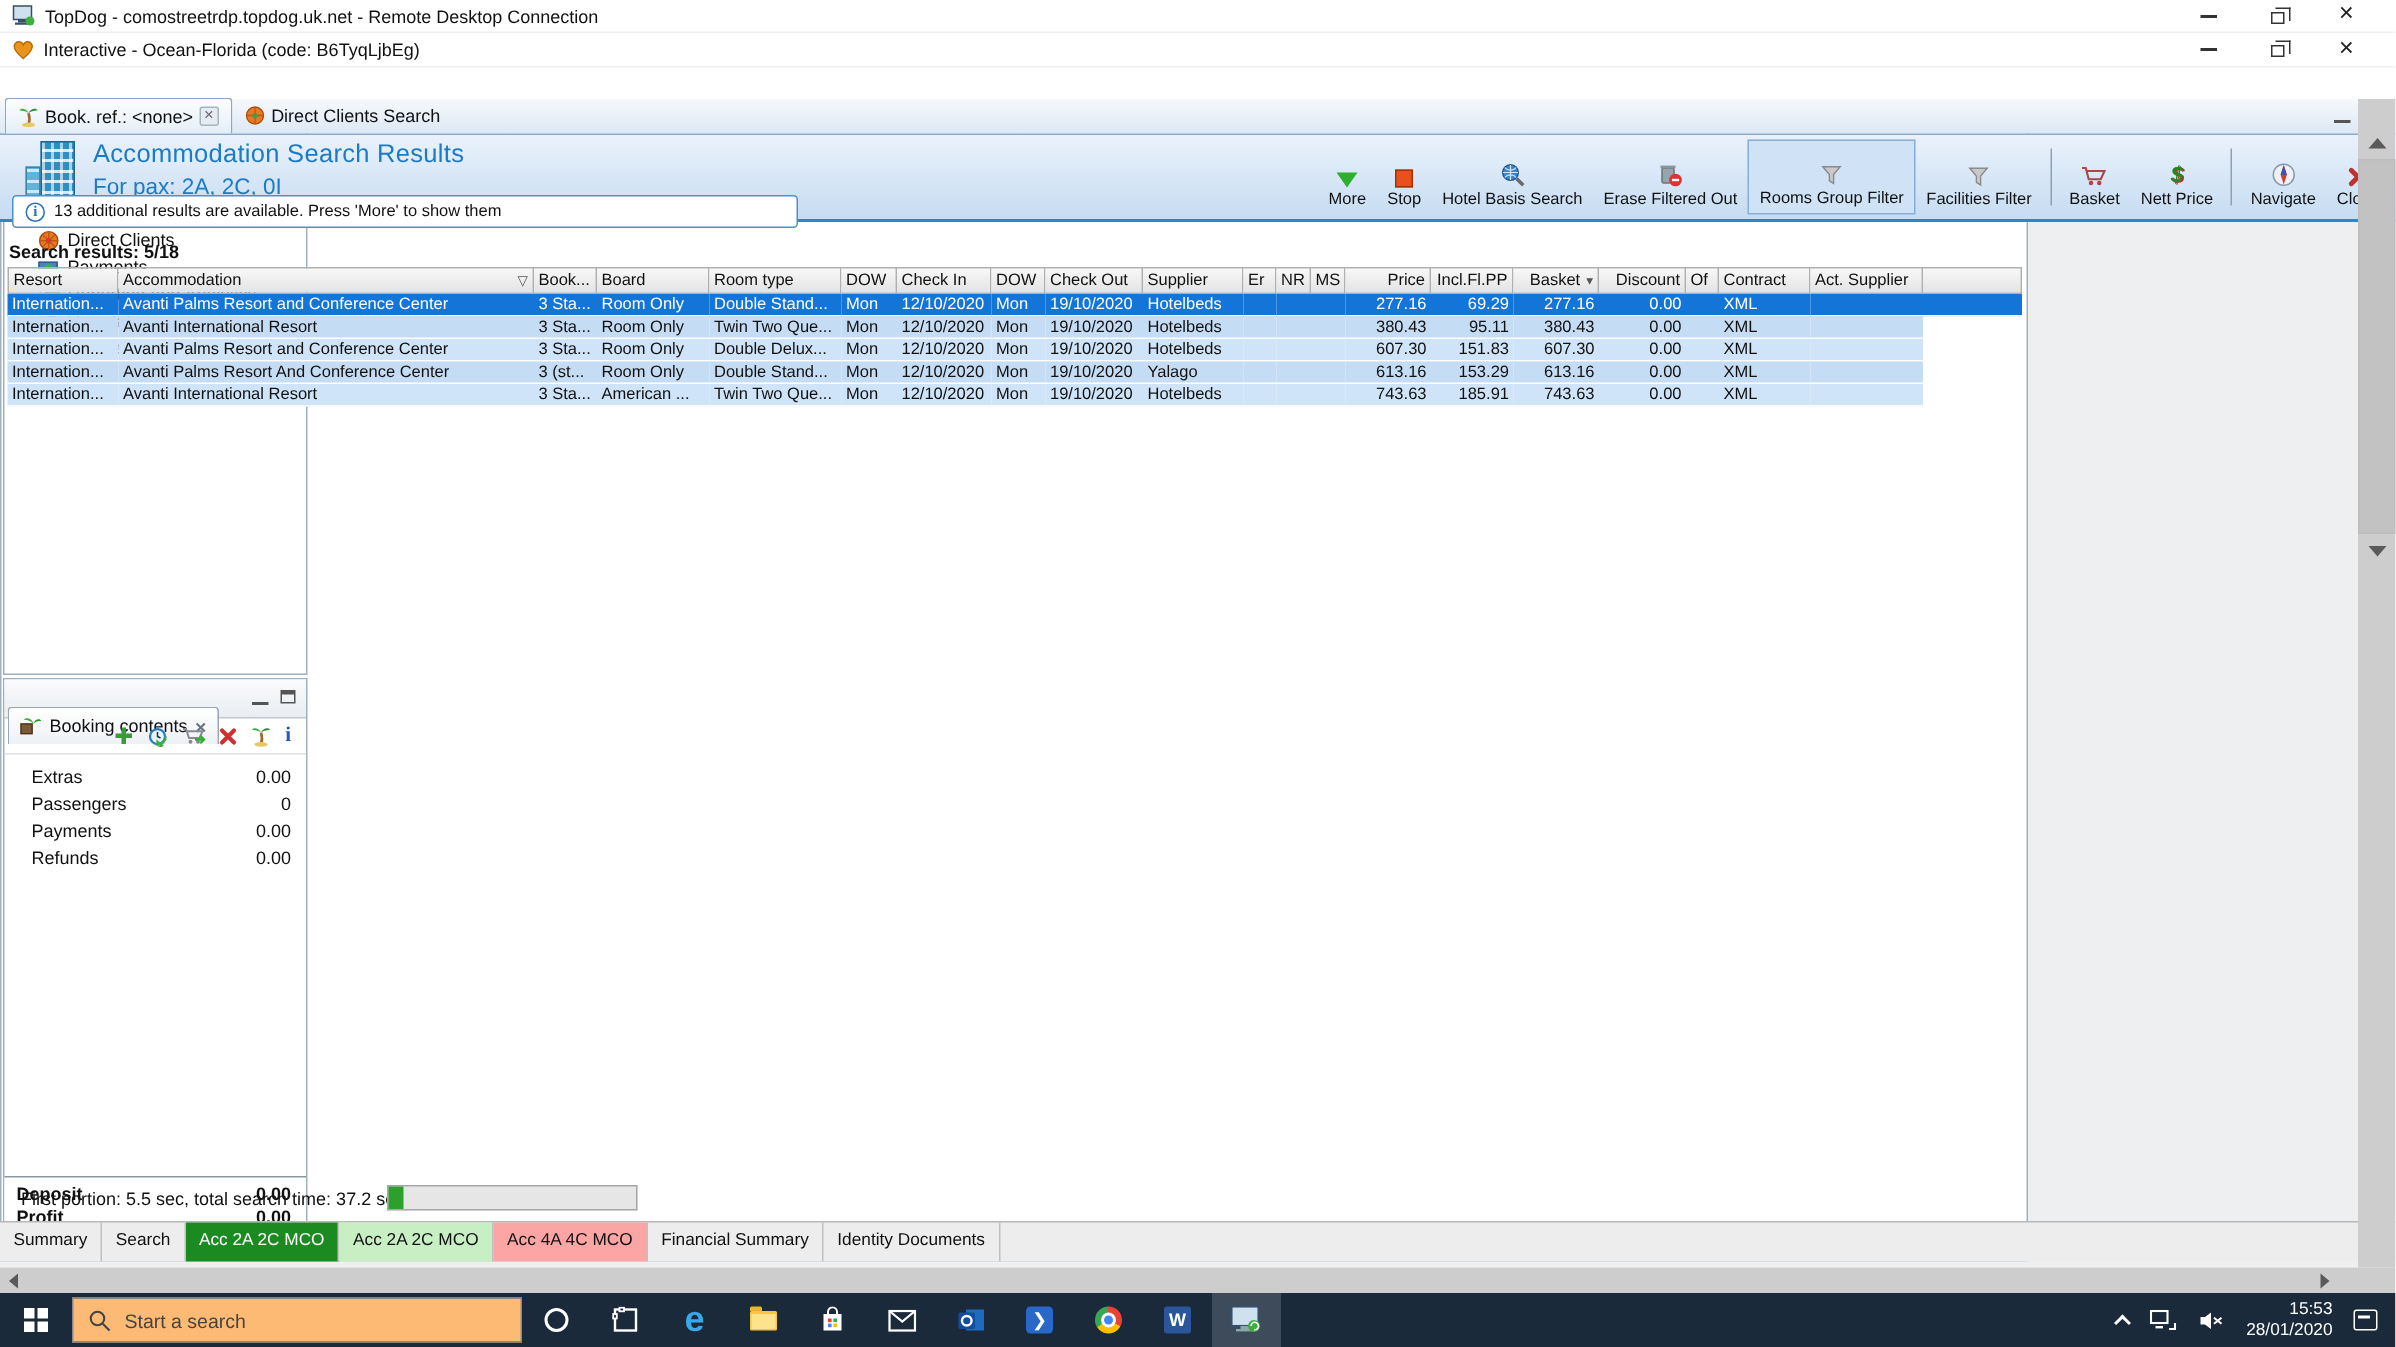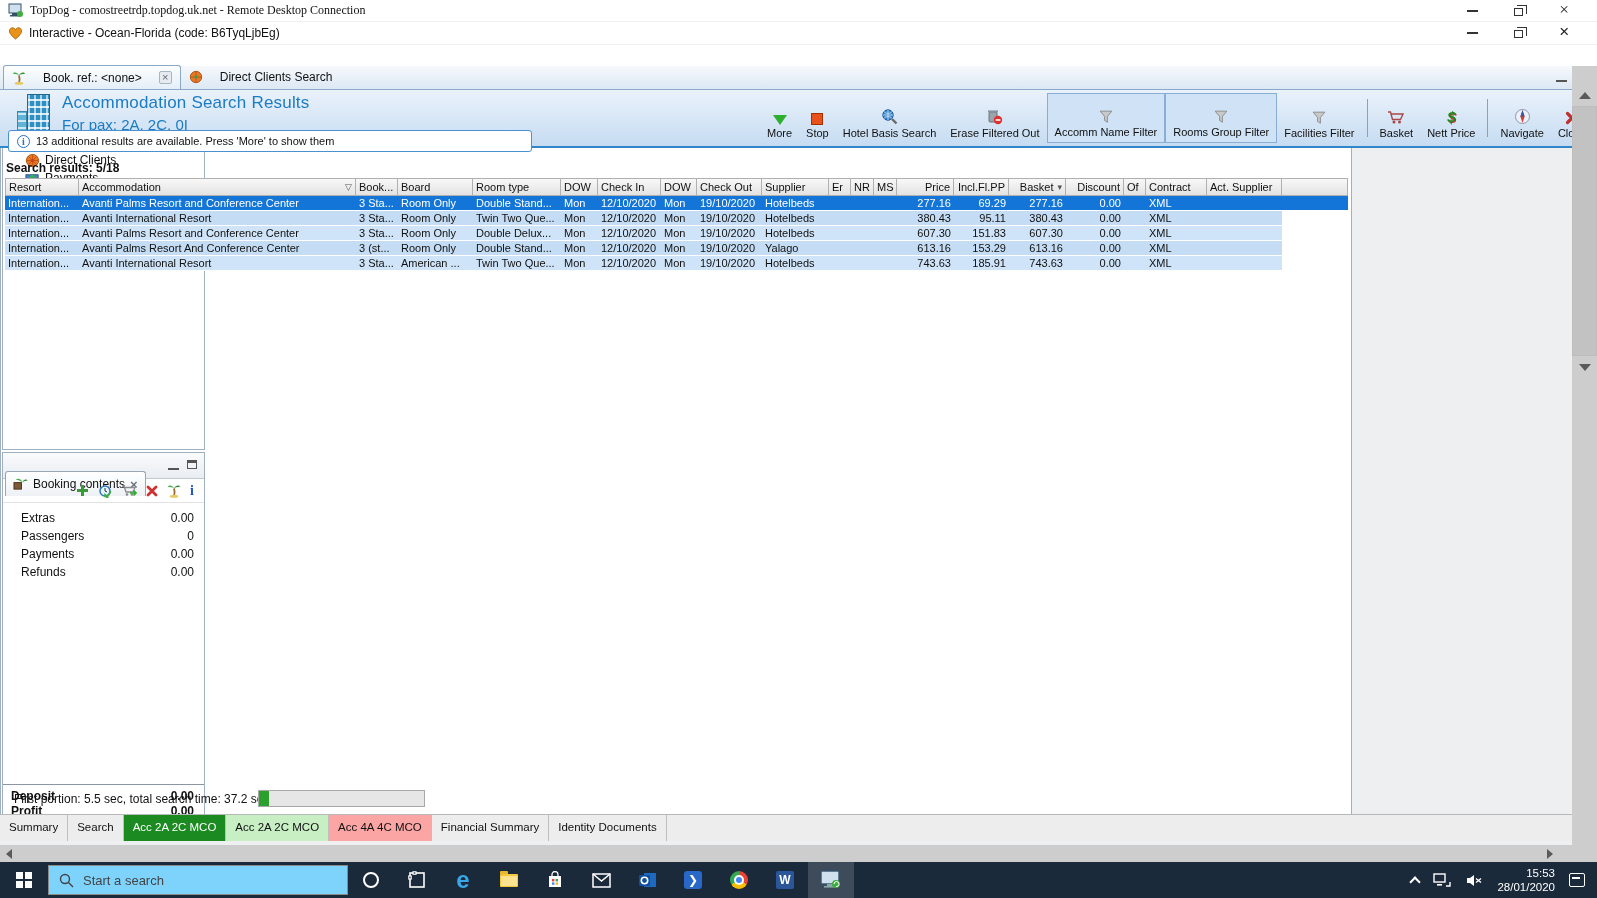--- a/index.html
+++ b/index.html
@@ -1,21 +1,21 @@
 <!DOCTYPE html>
 <html><head>
 <meta charset="utf-8">
 <style>
   * { margin:0; padding:0; box-sizing:border-box; }
   html,body { width:1597px; height:898px; overflow:hidden; font-family:"Liberation Sans","DejaVu Sans",sans-serif; font-size:11px; color:#111; }
   .screen { position:relative; width:1597px; height:898px; background:#fff; }
 
   
   .tb { position:absolute; left:0; width:1597px; background:#fff; display:flex; align-items:center; border-bottom:1px solid #f0f0f0; }
-  .tb1 { top:0; height:22px;font-family:Liberation Serif, serif; }
+  .tb1 { top:0; height:22px; }
   .tb2 { top:22px; height:23px; }
   .tb .ticon { margin:0 6px 0 8px; display:inline-flex; }
   .tb .ttext { font-size:12px; color:#111; }
   .wcs { position:absolute; right:10px; top:0; height:100%; display:flex; }
   .wc { width:46px; height:100%; display:flex; align-items:center; justify-content:center; cursor:default; }
   .wc-min i { display:block; width:11px; height:2px; background:#333; }
   .wc-res i { display:block; width:9px; height:8px; border:1.3px solid #333; position:relative; background:#fff; margin-top:2px;}
   .wc-res i::before { content:""; position:absolute; left:2px; top:-4px; width:9px; height:8px; border:1.3px solid #333; border-left:none; border-bottom:none; }
   .wc-cls i::before { content:"\00d7"; font-size:17px; color:#222; line-height:10px; }
 
@@ -50,21 +50,21 @@
   .bc-tools { height:24px; display:flex; align-items:center; justify-content:flex-end; gap:9px; padding-right:10px; border-bottom:1px solid #e2e2e2; }
   .bc-tools .ibt { cursor:default; display:inline-flex; }
   .info-i::before { content:"i"; font-family:"Liberation Serif","DejaVu Serif",serif; font-weight:bold; font-size:14px; color:#2255cc; }
   .bc-rows { padding-top:6px; }
   .bcrow { height:18px; display:flex; justify-content:space-between; padding:0 10px 0 18px; align-items:center; font-size:12px; }
   .bc-totals { position:absolute; left:0; right:0; bottom:2px; border-top:1px solid #8a96a4; padding-top:3px; background:#fff; }
   .bcrow.tot { height:15px; padding:0 10px 0 8px; font-weight:bold; }
 
   
   .dtabs { position:absolute; top:0; left:0; right:0; height:24px; background:linear-gradient(#f6f9fc,#dce8f4); border-bottom:1px solid #8aa8c8; display:flex; align-items:flex-end; }
-  .dtab { height:24px; display:flex; align-items:center; gap:17px; padding:0 8px; font-size:12px; }
+  .dtab { height:24px; display:flex; align-items:center; gap:4px; padding:0 8px; font-size:12px; }
   .dtab.active { background:linear-gradient(#fdfefe,#e4eef8); border:1px solid #8aa8c8; border-bottom:none; border-radius:3px 3px 0 0; margin-left:3px; }
   .dtab-x { width:13px; height:13px; border:1px solid #a8b4c0; background:#e6ebf1; display:flex; align-items:center; justify-content:center; border-radius:2px; }
   .dtab-x::before { content:"\00d7"; font-size:11px; color:#667; line-height:9px; }
   .dtabs .pane-ctl { margin-left:auto; display:flex; gap:10px; padding:0 10px 6px 0; }
 
   
   .hdr { position:absolute; top:24px; left:0; right:0; height:58px; background:linear-gradient(#eaf2fb,#c6dcf2); border-bottom:2px solid #2f86c8; }
   .building { position:absolute; left:16px; top:4px; width:40px; height:50px; }
   .b-tower { position:absolute; left:11px; top:0; width:23px; height:50px; background-color:#2e8fc2;
      background-image:repeating-linear-gradient(0deg, rgba(255,255,255,.8) 0 2px, transparent 2px 7px),
@@ -130,21 +130,21 @@
   .vsb .arr-dn { position:absolute; left:7px; top:298px; width:0; height:0; border-left:6px solid transparent; border-right:6px solid transparent; border-top:7px solid #5a5a5a; }
   .hsb { position:absolute; left:0; top:845px; width:1597px; height:17px; background:#cdcdcd; }
   .hsb .arr-l { position:absolute; left:6px; top:4px; width:0; height:0; border-top:5px solid transparent; border-bottom:5px solid transparent; border-right:6px solid #5a5a5a; }
   .hsb .arr-r { position:absolute; right:44px; top:4px; width:0; height:0; border-top:5px solid transparent; border-bottom:5px solid transparent; border-left:6px solid #5a5a5a; }
 
   
   .task { position:absolute; left:0; top:862px; width:1597px; height:36px; background:#1b2a3b; display:flex; align-items:center; }
   .startbtn { width:48px; height:36px; display:flex; align-items:center; justify-content:center; }
   .winlogo { width:16px; height:16px; display:grid; grid-template-columns:7px 7px; grid-template-rows:7px 7px; gap:2px; }
   .winlogo i { background:#fff; }
-  .searchbox { width:300px; height:30px; background:#7dd3fc; border:1px solid #8a8a8a; display:flex; align-items:center; gap:9px; padding-left:10px; }
+  .searchbox { width:300px; height:30px; background:#fdba74; border:1px solid #8a8a8a; display:flex; align-items:center; gap:9px; padding-left:10px; }
   .searchbox .ph { color:#444; font-size:13px; }
   .ticell { width:46px; height:36px; display:flex; align-items:center; justify-content:center; }
   .ticell.active { background:#3d4b5a; }
   .edge-e::before { content:"e"; color:#38a8e8; font-size:24px; font-weight:bold; line-height:20px; }
   .folder { width:18px; height:13px; background:#f8c63a; border-radius:1px; position:relative; }
   .folder::before { content:""; position:absolute; left:0; top:-3px; width:8px; height:3px; background:#e8b62a; border-radius:1px 1px 0 0; }
   .folder::after { content:""; position:absolute; left:1px; top:2px; width:16px; height:10px; background:#fde290; }
   .blueapp { width:18px; height:18px; background:#2868c8; border-radius:3px; color:#fff; display:flex; align-items:center; justify-content:center; font-weight:bold; font-size:12px; }
   .chrome { width:18px; height:18px; border-radius:50%; background:conic-gradient(#ea4335 0 33%, #fbbc05 0 66%, #34a853 0 100%); position:relative; }
   .chrome::before { content:""; position:absolute; left:4px; top:4px; width:10px; height:10px; background:#fff; border-radius:50%; }
@@ -438,28 +438,20 @@
                 </svg>
               </span>
               <span class="lb">Erase Filtered Out</span>
             </div>
           <div class="tbtn hl">
               <span class="ic">
                 <svg width="14" height="14" viewBox="0 0 12 12">
                   <path d="M1 1 H11 L7.2 5.5 V10.5 L4.8 9 V5.5 Z" fill="#c9c9c9" stroke="#8a8a8a" stroke-width="0.8"></path>
                 </svg>
               </span>
-              <span class="lb">Accomm Name Filter</span>
-            </div>
-          <div class="tbtn hl">
-              <span class="ic">
-                <svg width="14" height="14" viewBox="0 0 12 12">
-                  <path d="M1 1 H11 L7.2 5.5 V10.5 L4.8 9 V5.5 Z" fill="#c9c9c9" stroke="#8a8a8a" stroke-width="0.8"></path>
-                </svg>
-              </span>
               <span class="lb">Rooms Group Filter</span>
             </div>
           <div class="tbtn">
               <span class="ic">
                 <svg width="14" height="14" viewBox="0 0 12 12">
                   <path d="M1 1 H11 L7.2 5.5 V10.5 L4.8 9 V5.5 Z" fill="#c9c9c9" stroke="#8a8a8a" stroke-width="0.8"></path>
                 </svg>
               </span>
               <span class="lb">Facilities Filter</span>
             </div>

